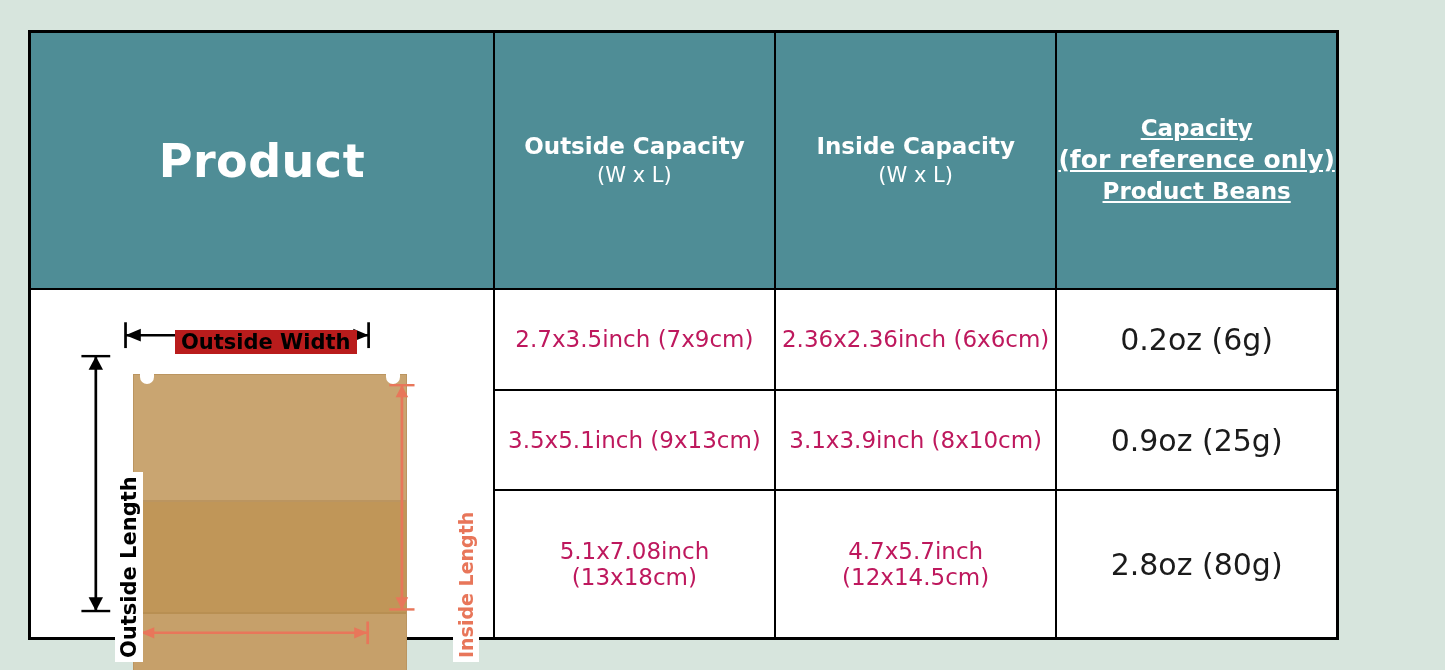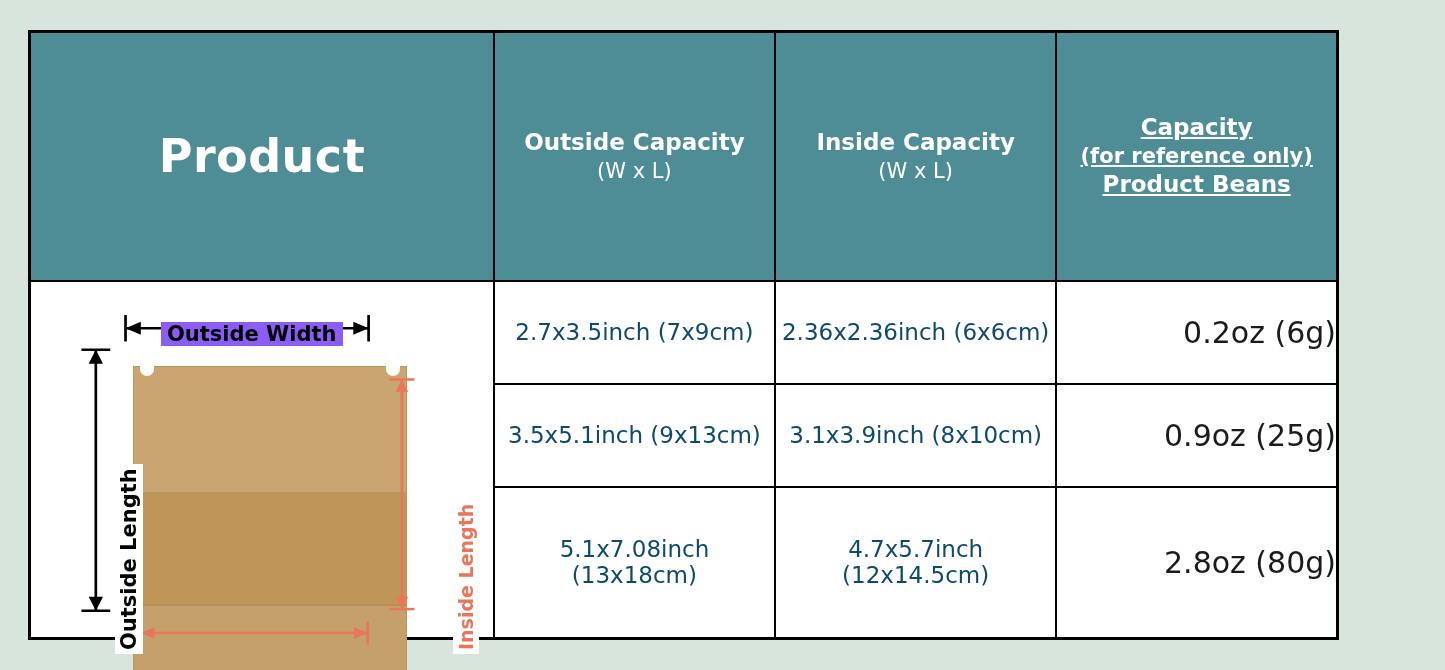--- a/index.html
+++ b/index.html
@@ -53,31 +53,31 @@
   .hdr-dim .sub {
     font-size: 21px;
     font-weight: normal;
   }
   .hdr-cap {
     font-size: 23px;
     line-height: 1.3;
     text-decoration: underline;
   }
   .hdr-cap .small {
-    font-size: 21px;
+    font-size: 25px;
   }
   .cell-text {
     text-align: center;
     vertical-align: middle;
     font-size: 23px;
-    color: #0c4a6e;
+    color: #be185d;
     font-family: "DejaVu Sans", sans-serif;
   }
   .cell-cap {
-    text-align: right;
+    text-align: center;
     vertical-align: middle;
     font-size: 30px;
     color: #1b1b1b;
     margin-top: 31px;
   }
 
   
   .diagram-cell {
     position: relative;
     background: #ffffff;
@@ -219,21 +219,21 @@
 
               <g stroke="#e8765a" stroke-width="3" fill="none">
                 <line x1="122" y1="425" x2="374" y2="425"></line>
                 <line x1="122" y1="411" x2="122" y2="439"></line>
                 <line x1="374" y1="411" x2="374" y2="439"></line>
               </g>
               <polygon points="122,425 137,418 137,432" fill="#e8765a"></polygon>
               <polygon points="374,425 359,418 359,432" fill="#e8765a"></polygon>
             </svg>
 
-            <span class="lbl" style="left:130px; top:40px; background:#8b5cf6; padding:0 6px;text-align:right;">Outside Width</span>
+            <span class="lbl" style="left:144px; top:40px; background:#b91c1c; padding:0 6px;text-align:right;">Outside Width</span>
 
             <span class="lbl vert" style="left:84px; top:372px; background:#fff; padding:2px 4px;">Outside Length</span>
 
             <span class="lbl orange vert" style="left:422px; top:372px; font-size:19px; background:#fff; padding:2px 4px;">Inside Length</span>
 
           </div>
         </td>
         <td class="cell-text">2.7x3.5inch (7x9cm)</td>
         <td class="cell-text">2.36x2.36inch (6x6cm)</td>
         <td class="cell-cap">0.2oz (6g)</td>

